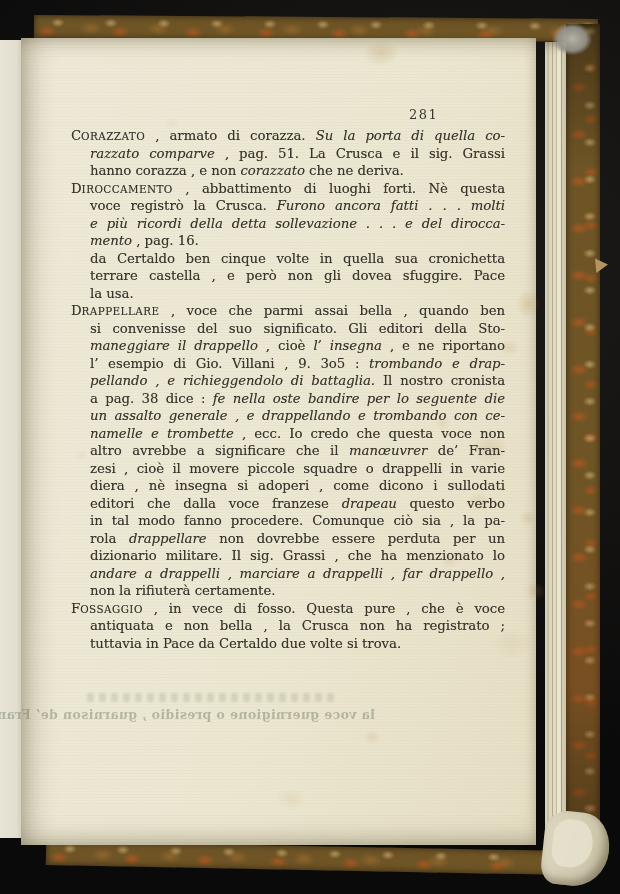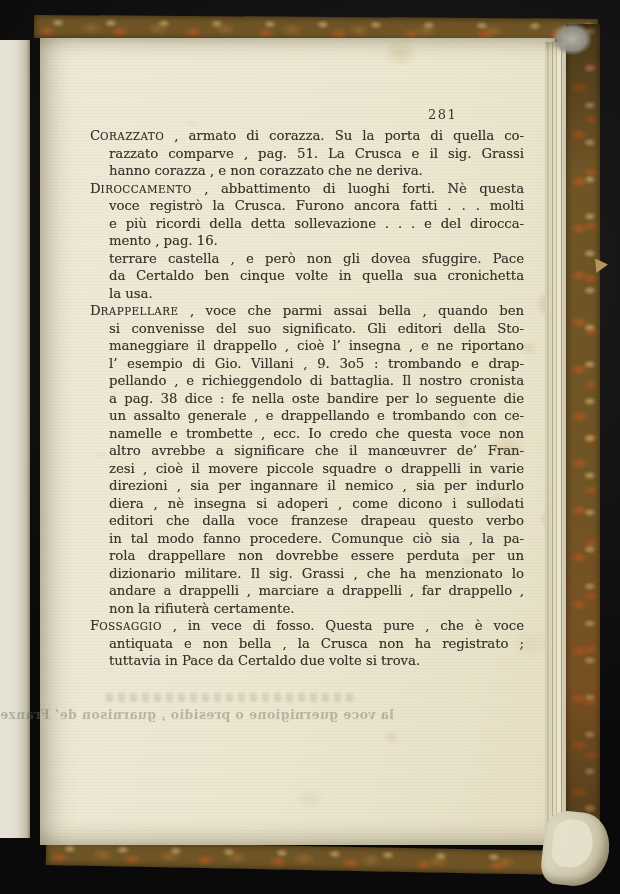--- a/index.html
+++ b/index.html
@@ -22,21 +22,21 @@
       radial-gradient(18px 12px at 90% 85%, rgba(66,50,21,.85), rgba(66,50,21,0) 75%);
     background-size:73px 47px,91px 61px,53px 37px,67px 43px,83px 53px,101px 67px;
     box-shadow:inset 0 0 7px rgba(0,0,0,.55);}
   .edge-top{position:absolute;left:34px;top:17px;width:564px;height:23px;transform:rotate(.4deg);}
   .edge-right{position:absolute;left:566px;top:24px;width:34px;height:824px;}
   .edge-right:after{content:"";position:absolute;inset:0;
       background:linear-gradient(180deg,rgba(0,0,0,.35),rgba(0,0,0,0) 18%,rgba(0,0,0,0) 55%,rgba(150,60,20,.22) 80%,rgba(0,0,0,.3) 100%);}
   .edge-bottom{position:absolute;left:46px;top:841px;width:552px;height:24px;transform:rotate(1.1deg);transform-origin:left center;}
 
   
-  .page{position:absolute;left:40px;top:38px;width:515px;height:807px;
+  .page{position:absolute;left:21px;top:38px;width:515px;height:807px;
         background:linear-gradient(105deg,#efead8 0%,#ece7d1 55%,#e6dfc5 100%);
         box-shadow:inset 20px 0 28px -14px rgba(95,85,60,.45),
                    inset -7px 0 12px -6px rgba(125,112,80,.30),
                    inset 0 16px 20px -14px rgba(100,90,60,.40),
                    inset 0 -18px 24px -15px rgba(110,100,70,.45);}
   .page:before{content:"";position:absolute;inset:0;pointer-events:none;
         background:repeating-linear-gradient(180deg,rgba(150,138,108,.05) 0 1px,rgba(0,0,0,0) 1px 3px);}
 
   
   .fore-edge{position:absolute;left:545px;top:42px;width:21px;height:796px;
@@ -59,21 +59,21 @@
   .fox{position:absolute;border-radius:50%;pointer-events:none;
        background:radial-gradient(closest-side,rgba(170,125,55,.5),rgba(170,125,55,.18) 55%,rgba(170,125,55,0) 80%);}
 
   
   .pagenum{position:absolute;left:388px;top:69px;font-size:13px;letter-spacing:1.5px;color:#3c382f;}
   .textblock{position:absolute;left:50px;top:89px;width:434px;color:#38342c;
       font-size:13.2px;line-height:17.5px;text-shadow:.2px .2px .3px rgba(56,52,44,.45);}
   .line{height:17.5px;overflow:hidden;text-align:justify;text-align-last:left;}
   .line.just{text-align-last:justify;}
   .line.ind{padding-left:19px;}
-  .it{margin-top:20px;}
+  .it{font-style:italic;margin-top:20px;}
   .sc .rest{font-size:.78em;letter-spacing:.5px;}
 
   
   .ghost{position:absolute;left:58px;top:669px;width:296px;transform:scaleX(-1);
       color:#6d745e;opacity:.42;filter:blur(.5px);font-size:12.5px;font-weight:600;
       letter-spacing:.4px;white-space:nowrap;}
   .ghost-streak{position:absolute;left:66px;top:655px;width:250px;height:9px;opacity:.16;filter:blur(1.2px);
       background:repeating-linear-gradient(90deg,#6d745e 0 7px,rgba(0,0,0,0) 7px 12px);}
 </style>
 </head>
@@ -107,34 +107,33 @@
     <div class="pagenum">281</div>
 
     <div class="textblock">
         <div class="line just"><span class="sc"><span>C</span><span class="rest">ORAZZATO</span></span><span> , armato di corazza. </span><span class="it">Su la porta di quella co-</span></div>
         <div class="line ind just"><span class="it">razzato comparve</span><span> , pag. 51. La Crusca e il sig. Grassi</span></div>
         <div class="line ind"><span>hanno corazza , e non </span><span class="it">corazzato</span><span> che ne deriva.</span></div>
         <div class="line just"><span class="sc"><span>D</span><span class="rest">IROCCAMENTO</span></span><span> , abbattimento di luoghi forti. Nè questa</span></div>
         <div class="line ind just"><span>voce registrò la Crusca. </span><span class="it">Furono ancora fatti . . . molti</span></div>
         <div class="line ind just"><span class="it">e più ricordi della detta sollevazione . . . e del dirocca-</span></div>
         <div class="line ind"><span class="it">mento</span><span> , pag. 16.</span></div>
+        <div class="line ind just"><span>da Certaldo ben cinque volte in quella sua cronichetta</span></div>
         <div class="line ind just"><span>terrare castella , e però non gli dovea sfuggire. Pace</span></div>
-        <div class="line ind just"><span>da Certaldo ben cinque volte in quella sua cronichetta</span></div>
         <div class="line ind"><span>la usa.</span></div>
         <div class="line just"><span class="sc"><span>D</span><span class="rest">RAPPELLARE</span></span><span> , voce che parmi assai bella , quando ben</span></div>
         <div class="line ind just"><span>si convenisse del suo significato. Gli editori della Sto-</span></div>
         <div class="line ind just"><span class="it">maneggiare il drappello</span><span> , cioè </span><span class="it">l’ insegna</span><span> , e ne riportano</span></div>
         <div class="line ind just"><span>l’ esempio di Gio. Villani , 9. 3o5 : </span><span class="it">trombando e drap-</span></div>
         <div class="line ind just"><span class="it">pellando , e richieggendolo di battaglia.</span><span> Il nostro cronista</span></div>
         <div class="line ind just"><span>a pag. 38 dice : </span><span class="it">fe nella oste bandire per lo seguente die</span></div>
         <div class="line ind just"><span class="it">un assalto generale , e drappellando e trombando con ce-</span></div>
         <div class="line ind just"><span class="it">namelle e trombette</span><span> , ecc. Io credo che questa voce non</span></div>
         <div class="line ind just"><span>altro avrebbe a significare che il </span><span class="it">manœuvrer</span><span> de’ Fran-</span></div>
         <div class="line ind just"><span>zesi , cioè il movere piccole squadre o drappelli in varie</span></div>
-        <div class="line ind just"><span>direzioni , sia per ingannare il nemico , sia per indurlo</span></div>
         <div class="line ind just"><span>diera , nè insegna si adoperi , come dicono i sullodati</span></div>
         <div class="line ind just"><span>editori che dalla voce franzese </span><span class="it">drapeau</span><span> questo verbo</span></div>
         <div class="line ind just"><span>in tal modo fanno procedere. Comunque ciò sia , la pa-</span></div>
         <div class="line ind just"><span>rola </span><span class="it">drappellare</span><span> non dovrebbe essere perduta per un</span></div>
         <div class="line ind just"><span>dizionario militare. Il sig. Grassi , che ha menzionato lo</span></div>
         <div class="line ind just"><span class="it">andare a drappelli , marciare a drappelli , far drappello ,</span></div>
         <div class="line ind"><span>non la rifiuterà certamente.</span></div>
         <div class="line just"><span class="sc"><span>F</span><span class="rest">OSSAGGIO</span></span><span> , in vece di fosso. Questa pure , che è voce</span></div>
         <div class="line ind just"><span>antiquata e non bella , la Crusca non ha registrato ;</span></div>
         <div class="line ind"><span>tuttavia in Pace da Certaldo due volte si trova.</span></div>

